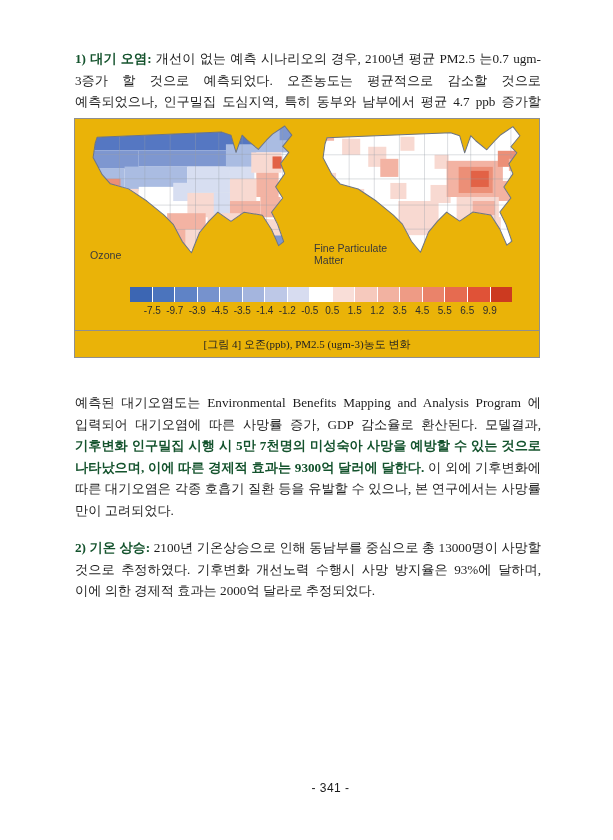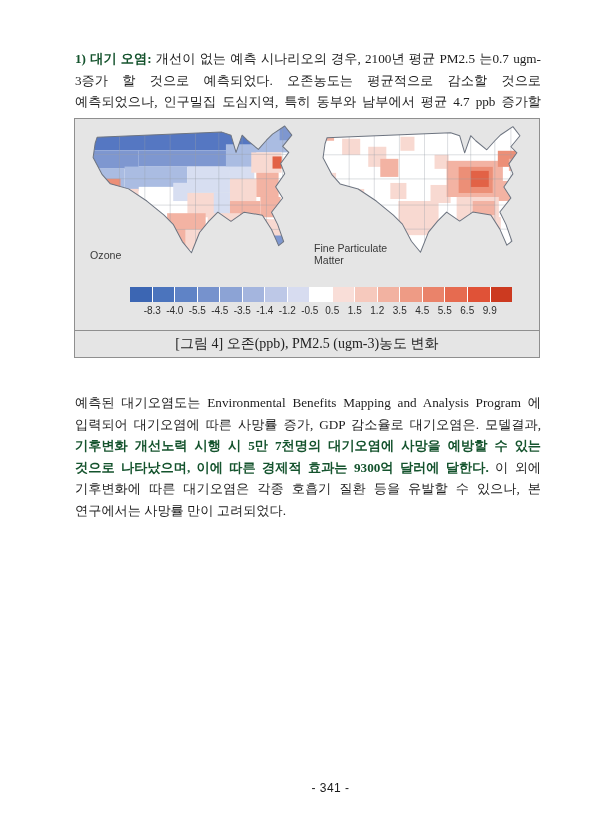--- a/index.html
+++ b/index.html
@@ -10,39 +10,39 @@
   .body-para{
     position:absolute;left:75px;width:466px;margin:0;
     font-size:13.2px;line-height:21.5px;text-align:justify;word-break:keep-all;
   }
   .body-para b{font-weight:bold;color:#14532d;}
   .p-air{top:48px;}
   .p-model{top:392px;}
   .p-temp{top:537px;}
   .figbox{
     position:absolute;left:74px;top:118px;width:466px;height:240px;margin:0;
-    border:1.5px solid #8f8f8f;background:#e5e5e5;box-sizing:border-box;
+    border:1.5px solid #8f8f8f;background:#eab308;box-sizing:border-box;
   }
   .map{position:absolute;top:6px;height:146px;}
   .map-left{left:9px;width:223px;}
   .map-right{left:239px;width:221px;}
   .map svg{width:100%;height:100%;display:block;}
   .colorbar{position:absolute;left:55px;top:168px;width:382px;height:15px;display:flex;}
   .cb-seg{flex:1;border-right:1px solid #ffffff;}
   .cb-seg:last-child{border-right:none;}
   .cb-ticks{
     position:absolute;left:66px;top:186px;width:360px;height:13px;display:flex;
     font-family:"Liberation Sans","DejaVu Sans",sans-serif;font-size:10px;color:#2d2d2d;
   }
   .cb-ticks span{flex:1;text-align:center;}
   .figcap{
     position:absolute;left:0;right:0;top:211px;bottom:0;
     border-top:1.5px solid #8f8f8f;
     display:flex;align-items:center;justify-content:center;
-    font-size:14px;color:#222;
+    font-size:11px;color:#222;
   }
   .pageno{
     position:absolute;top:781px;left:0;width:100%;text-align:center;
     font-family:"Liberation Sans","DejaVu Sans",sans-serif;font-size:12px;
     letter-spacing:0.5px;color:#1a1a1a;margin-left:24px;
   }
 </style>
 </head>
 <body>
 
@@ -167,38 +167,39 @@
         <div class="cb-seg" style="background: rgb(249, 222, 216);"></div>
         <div class="cb-seg" style="background: rgb(246, 201, 189);"></div>
         <div class="cb-seg" style="background: rgb(242, 178, 161);"></div>
         <div class="cb-seg" style="background: rgb(238, 155, 133);"></div>
         <div class="cb-seg" style="background: rgb(234, 131, 106);"></div>
         <div class="cb-seg" style="background: rgb(230, 107, 80);"></div>
         <div class="cb-seg" style="background: rgb(224, 82, 55);"></div>
         <div class="cb-seg" style="background: rgb(204, 58, 32);"></div>
       </div>
     <div class="cb-ticks">
-        <span>-8.3</span>
-        <span>-4.0</span>
-        <span>-5.5</span>
+        <span>-7.5</span>
+        <span>-9.7</span>
+        <span>-3.9</span>
         <span>-4.5</span>
         <span>-3.5</span>
         <span>-1.4</span>
         <span>-1.2</span>
         <span>-0.5</span>
         <span>0.5</span>
         <span>1.5</span>
         <span>1.2</span>
         <span>3.5</span>
         <span>4.5</span>
         <span>5.5</span>
         <span>6.5</span>
         <span>9.9</span>
       </div>
     <figcaption class="figcap">[그림 4] 오존(ppb), PM2.5 (ugm-3)농도 변화</figcaption>
   </figure>
 
-  <p class="body-para p-model"><span>예측된 대기오염도는 Environmental Benefits Mapping and Analysis Program 에 입력되어 대기오염에 따른 사망률 증가, GDP 감소율로 대기오염은.  모델결과, </span><b>기후변화 개선노력 시행 시 5만 7천명의 대기오염에 사망을 예방할 수 있는 것으로 나타났으며, 이에 따른 경제적 효과는 9300억 달러에 달한다.</b><span> 이 외에 기후변화에 따른 대기오염은 각종 호흡기 질환 등을 유발할 수 있으나, 본 연구에서는 사망률 만이 고려되었다.</span></p>
-
+  <p class="body-para p-model"><span>예측된 대기오염도는 Environmental Benefits Mapping and Analysis Program 에 입력되어 대기오염에 따른 사망률 증가, GDP 감소율로 환산된다.  모델결과, </span><b>기후변화 인구밀집 시행 시 5만 7천명의 미성숙아 사망을 예방할 수 있는 것으로 나타났으며, 이에 따른 경제적 효과는 9300억 달러에 달한다.</b><span> 이 외에 기후변화에 따른 대기오염은 각종 호흡기 질환 등을 유발할 수 있으나, 본 연구에서는 사망률 만이 고려되었다.</span></p>
+
+  <p class="body-para p-temp"><b>2) 기온 상승:</b><span> 2100년 기온상승으로 인해 동남부를 중심으로 총 13000명이 사망할 것으로 추정하였다.  기후변화 개선노력 수행시 사망 방지율은 93%에 달하며, 이에 의한 경제적 효과는 2000억 달라로 추정되었다.</span></p>
 
   <div class="pageno">- 341 -</div>
 
 </div>
 
 </body></html>

